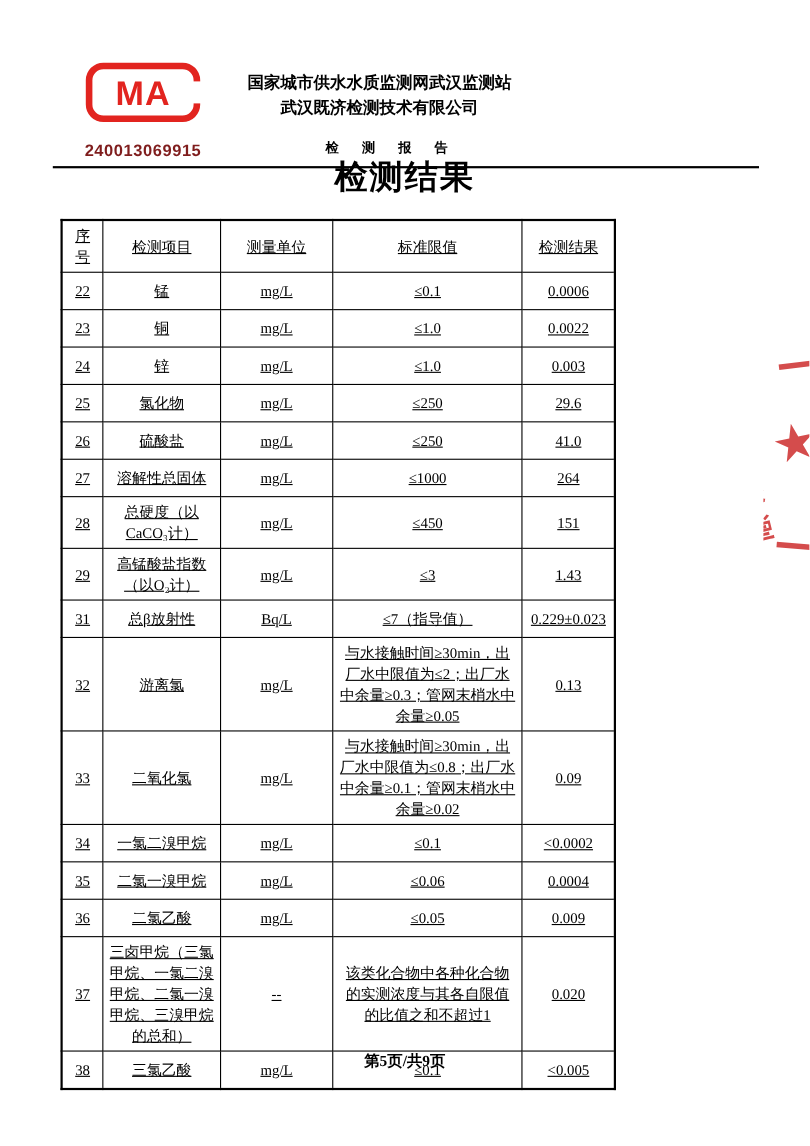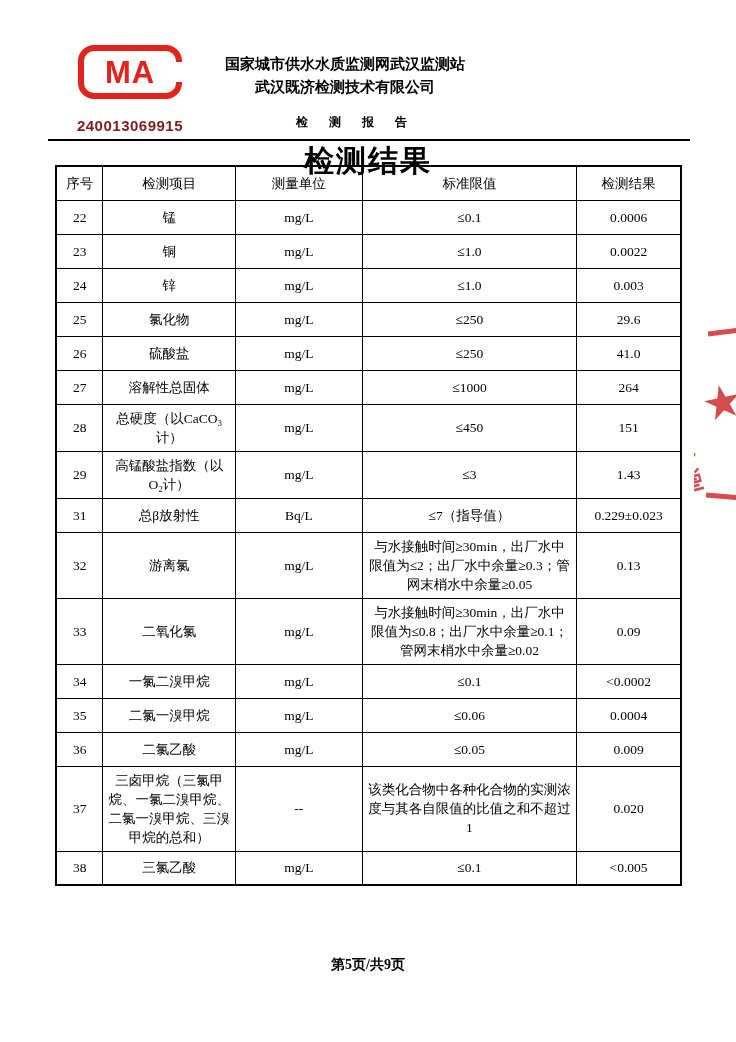--- a/index.html
+++ b/index.html
@@ -1,20 +1,20 @@
 <!DOCTYPE html>
 <html><head>
 <meta charset="utf-8">
 <style>
   * { margin:0; padding:0; box-sizing:border-box; }
   html,body { width:736px; height:1042px; background:#ffffff; overflow:hidden; position:relative;
     font-family:"Liberation Serif","DejaVu Serif",serif; color:#000; }
 
   
-  .header { position:absolute; top:0; left:0; width:736px; height:142px; }
+  .header { position:absolute; top:12px; left:0; width:736px; height:142px; }
 
   .cma { position:absolute; left:72px; top:45px; width:116px; text-align:center; }
   .cma-box { position:relative; width:104px; height:54px; margin:0 auto;
     border:6px solid #e2241f; border-radius:16px; display:flex; align-items:center; justify-content:center; }
   .cma-notch { position:absolute; right:-8px; top:50%; transform:translateY(-50%);
     width:12px; height:20px; background:#ffffff; }
   .cma-ma { font-family:"Liberation Sans","DejaVu Sans",sans-serif; font-weight:bold;
     font-size:31px; color:#e2241f; letter-spacing:1px; line-height:1; }
   .cma-num { margin-top:18px; font-family:"Liberation Sans","DejaVu Sans",sans-serif;
     font-weight:bold; font-size:15px; color:#7f1d1d; letter-spacing:0.5px; white-space:nowrap; }
@@ -27,22 +27,22 @@
   .report-no { position:absolute; right:60px; top:114px; font-size:15px; white-space:nowrap; }
   .report-no .num { margin-left:6px; letter-spacing:0.5px; }
 
   .rule { position:absolute; left:48px; top:139px; width:642px; height:2px; background:#000; }
 
   
   .page-title { position:absolute; top:141px; left:0; width:736px; text-align:center;
     font-size:30px; font-weight:bold; letter-spacing:2px; }
 
   
-  .result-table { position:absolute; left:55px; top:165px; width:627px;
-    border-collapse:collapse; table-layout:fixed; }
+  .result-table { position:absolute; left:55px; top:199px; width:505px;
+    border-collapse:collapse; table-layout:fixed;text-decoration:underline; }
   .result-table th, .result-table td { border:1px solid #000; text-align:center;
     vertical-align:middle; font-size:13.5px; line-height:19px; padding:4px 5px; height:34px; }
   .result-table { border:2px solid #000; }
   .result-table th { font-weight:normal; }
 
   
   .footer { position:absolute; top:956px; left:0; width:736px; text-align:center;
     font-size:14px; font-weight:bold; }
 
   

